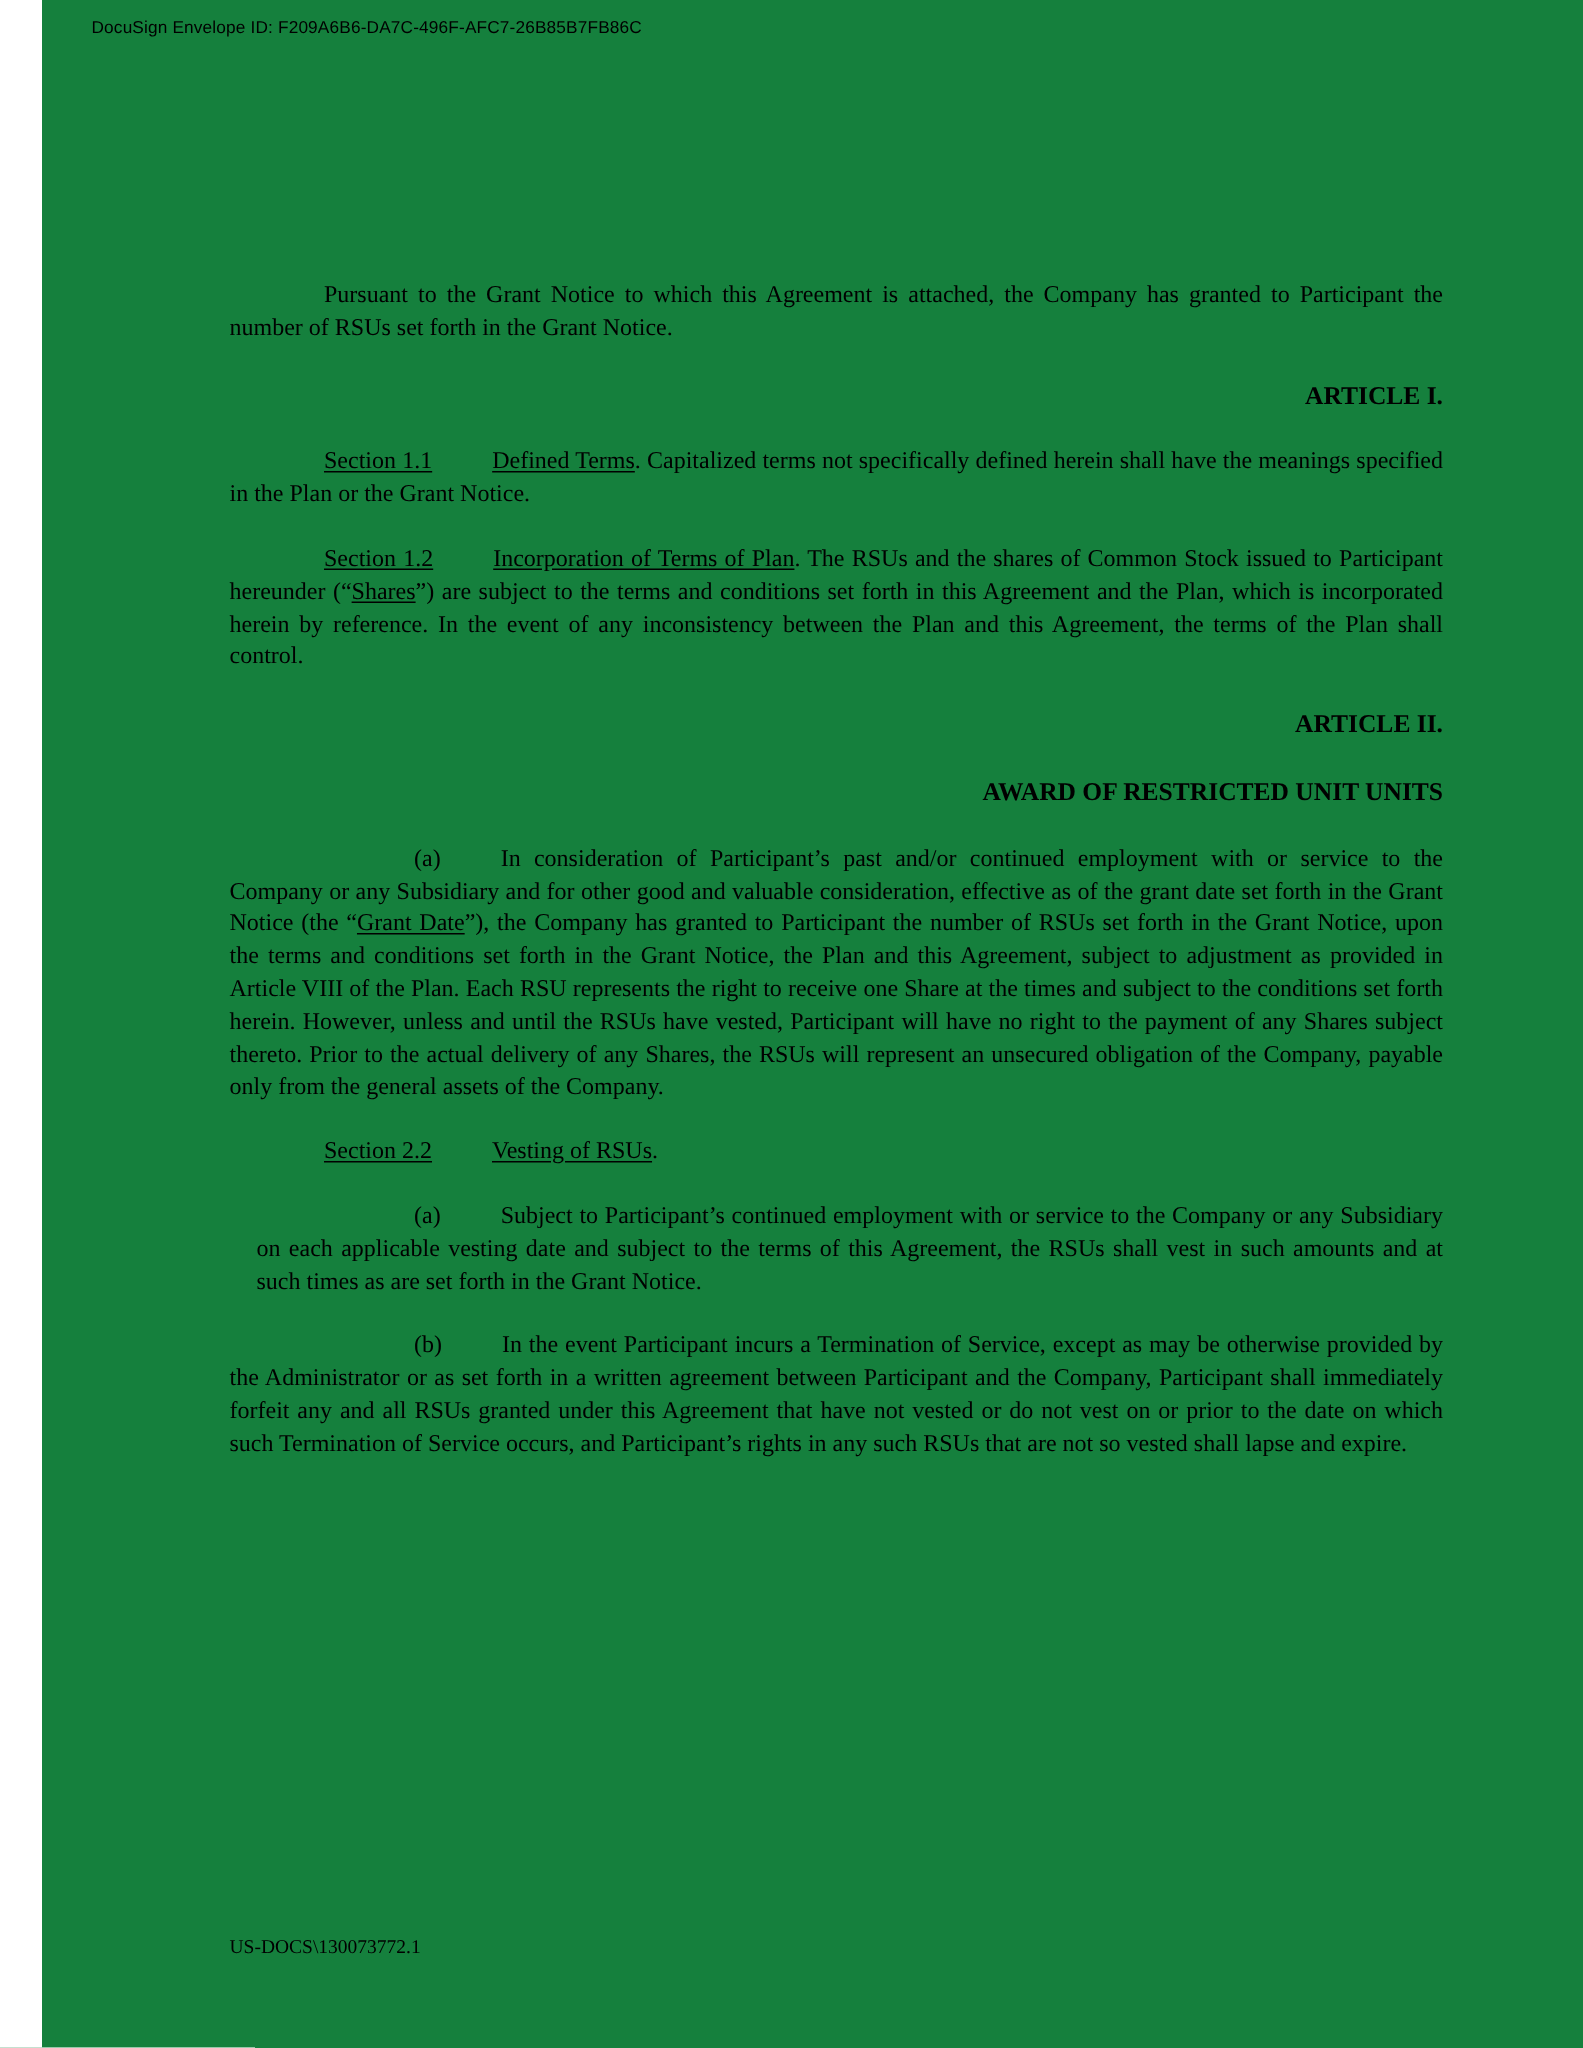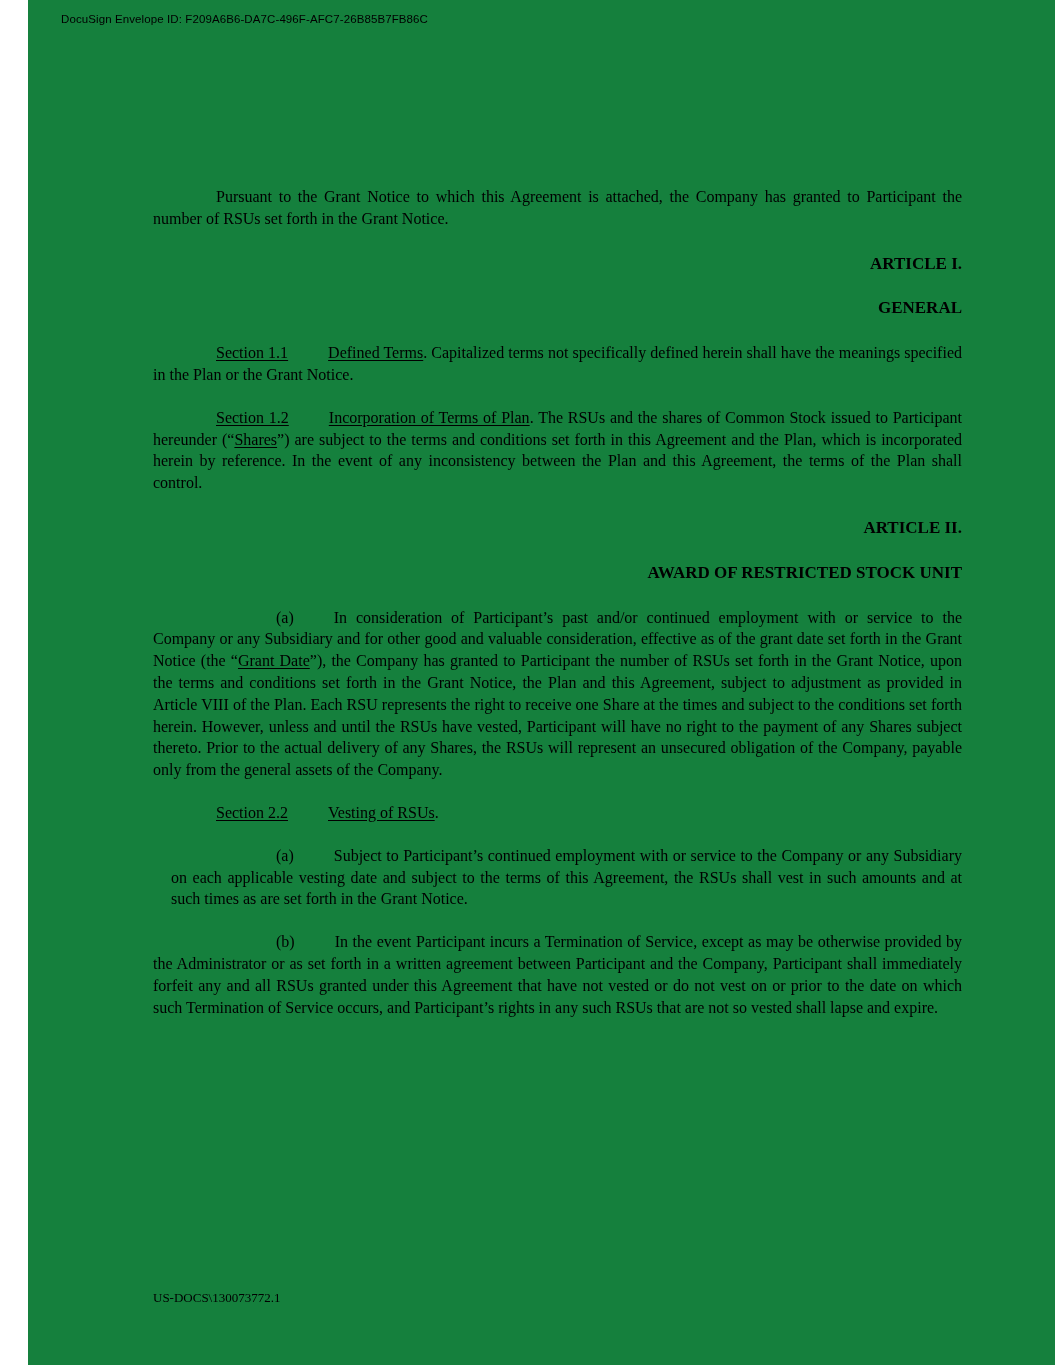--- a/index.html
+++ b/index.html
@@ -66,25 +66,24 @@
 </head>
 <body>
 
 <div class="page">
   <div class="envelope-id">DocuSign Envelope ID: F209A6B6-DA7C-496F-AFC7-26B85B7FB86C</div>
 
   <div class="content">
     <div id="doc-blocks">
         <p class="doc-para indent-small"><span>Pursuant to the Grant Notice to which this Agreement is attached, the Company has granted to Participant the number of RSUs set forth in the Grant Notice.</span></p>
         <p class="doc-heading">ARTICLE I.</p>
-        <p class="doc-heading">GENERAL</p>
         <p class="doc-para indent-small"><span class="u">Section 1.1</span><span class="tab"></span><span class="u">Defined Terms</span><span>.  Capitalized terms not specifically defined herein shall have the meanings specified in the Plan or the Grant Notice.</span></p>
         <p class="doc-para indent-small"><span class="u">Section 1.2</span><span class="tab"></span><span class="u">Incorporation of Terms of Plan</span><span>.  The RSUs and the shares of Common Stock issued to Participant hereunder (“</span><span class="u">Shares</span><span>”) are subject to the terms and conditions set forth in this Agreement and the Plan, which is incorporated herein by reference. In the event of any inconsistency between the Plan and this Agreement, the terms of the Plan shall control.</span></p>
         <p class="doc-heading">ARTICLE II.</p>
-        <p class="doc-heading">AWARD OF RESTRICTED STOCK UNIT</p>
+        <p class="doc-heading">AWARD OF RESTRICTED UNIT UNITS</p>
         <p class="doc-para indent-large"><span>(a)</span><span class="tab"></span><span>In consideration of Participant’s past and/or continued employment with or service to the Company or any Subsidiary and for other good and valuable consideration, effective as of the grant date set forth in the Grant Notice (the “</span><span class="u">Grant Date</span><span>”), the Company has granted to Participant the number of RSUs set forth in the Grant Notice, upon the terms and conditions set forth in the Grant Notice, the Plan and this Agreement, subject to adjustment as provided in Article VIII of the Plan.  Each RSU represents the right to receive one Share at the times and subject to the conditions set forth herein.  However, unless and until the RSUs have vested, Participant will have no right to the payment of any Shares subject thereto. Prior to the actual delivery of any Shares, the RSUs will represent an unsecured obligation of the Company, payable only from the general assets of the Company.</span></p>
         <p class="doc-para indent-small"><span class="u">Section 2.2</span><span class="tab"></span><span class="u">Vesting of RSUs</span><span>.</span></p>
         <p class="doc-para indent-large offset"><span>(a)</span><span class="tab"></span><span>Subject to Participant’s continued employment with or service to the Company or any Subsidiary on each applicable vesting date and subject to the terms of this Agreement, the RSUs shall vest in such amounts and at such times as are set forth in the Grant Notice.</span></p>
         <p class="doc-para indent-large"><span>(b)</span><span class="tab"></span><span>In the event Participant incurs a Termination of Service, except as may be otherwise provided by the Administrator or as set forth in a written agreement between Participant and the Company, Participant shall immediately forfeit any and all RSUs granted under this Agreement that have not vested or do not vest on or prior to the date on which such Termination of Service occurs, and Participant’s rights in any such RSUs that are not so vested shall lapse and expire.</span></p>
       </div>
   </div>
 
   <div class="doc-footer">US-DOCS\130073772.1</div>
 </div>
 

